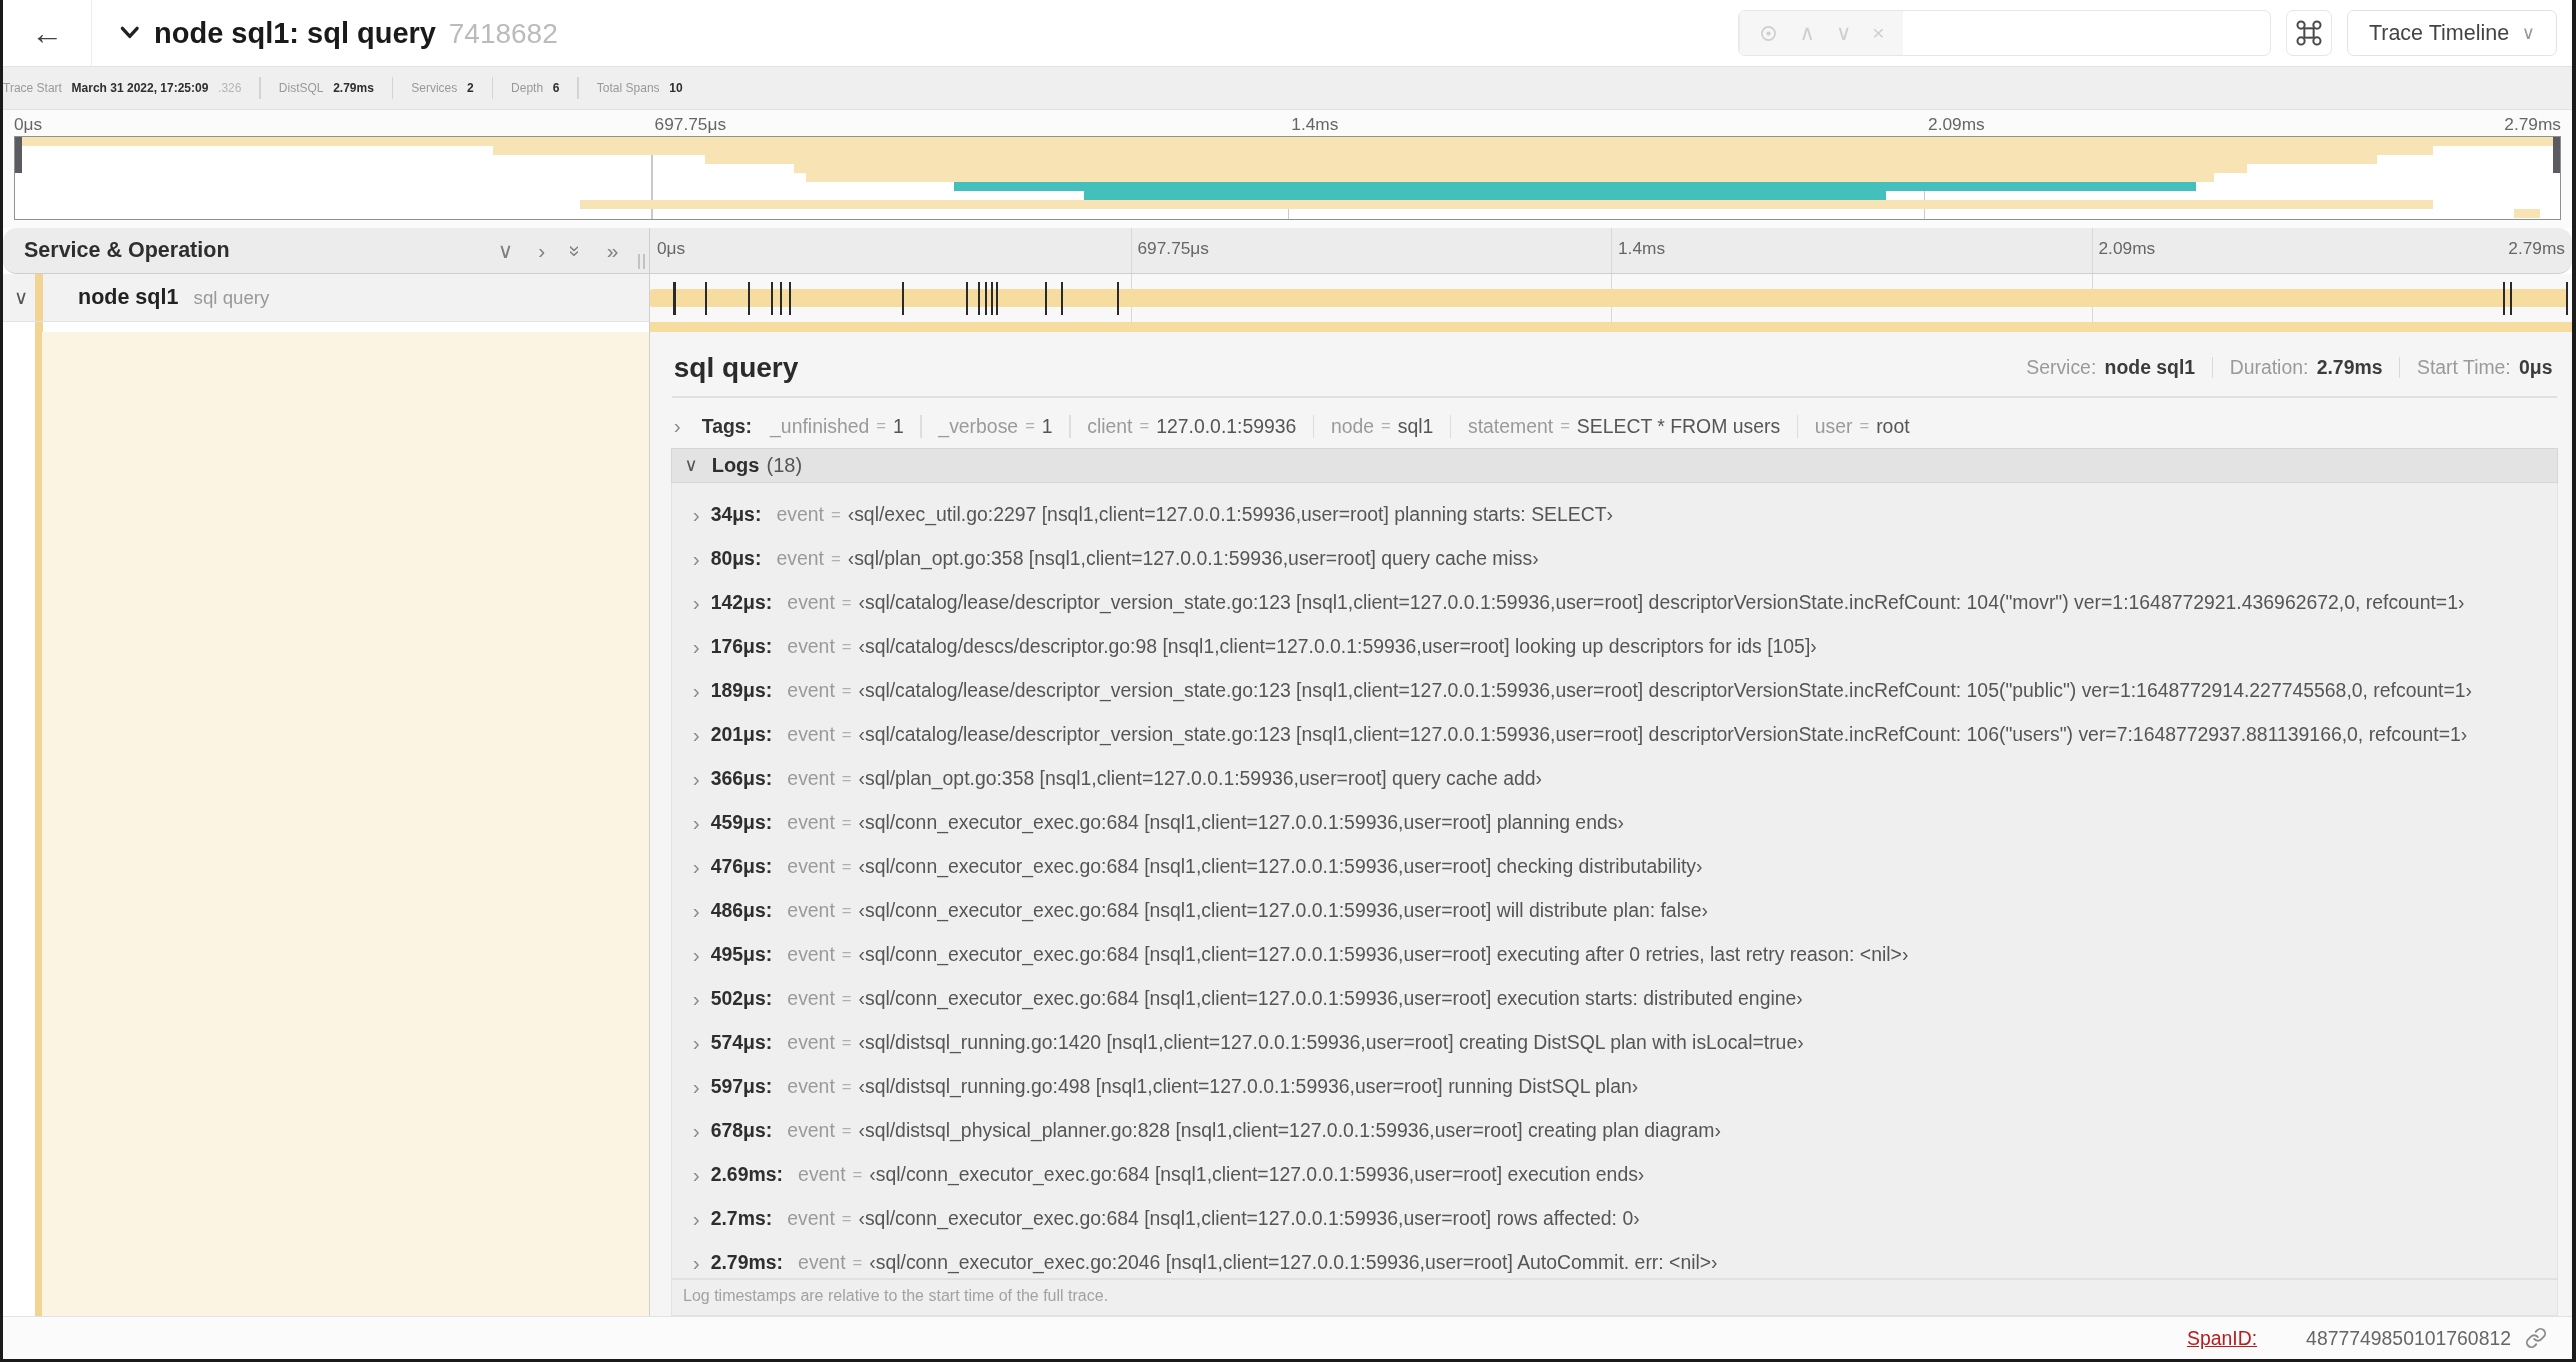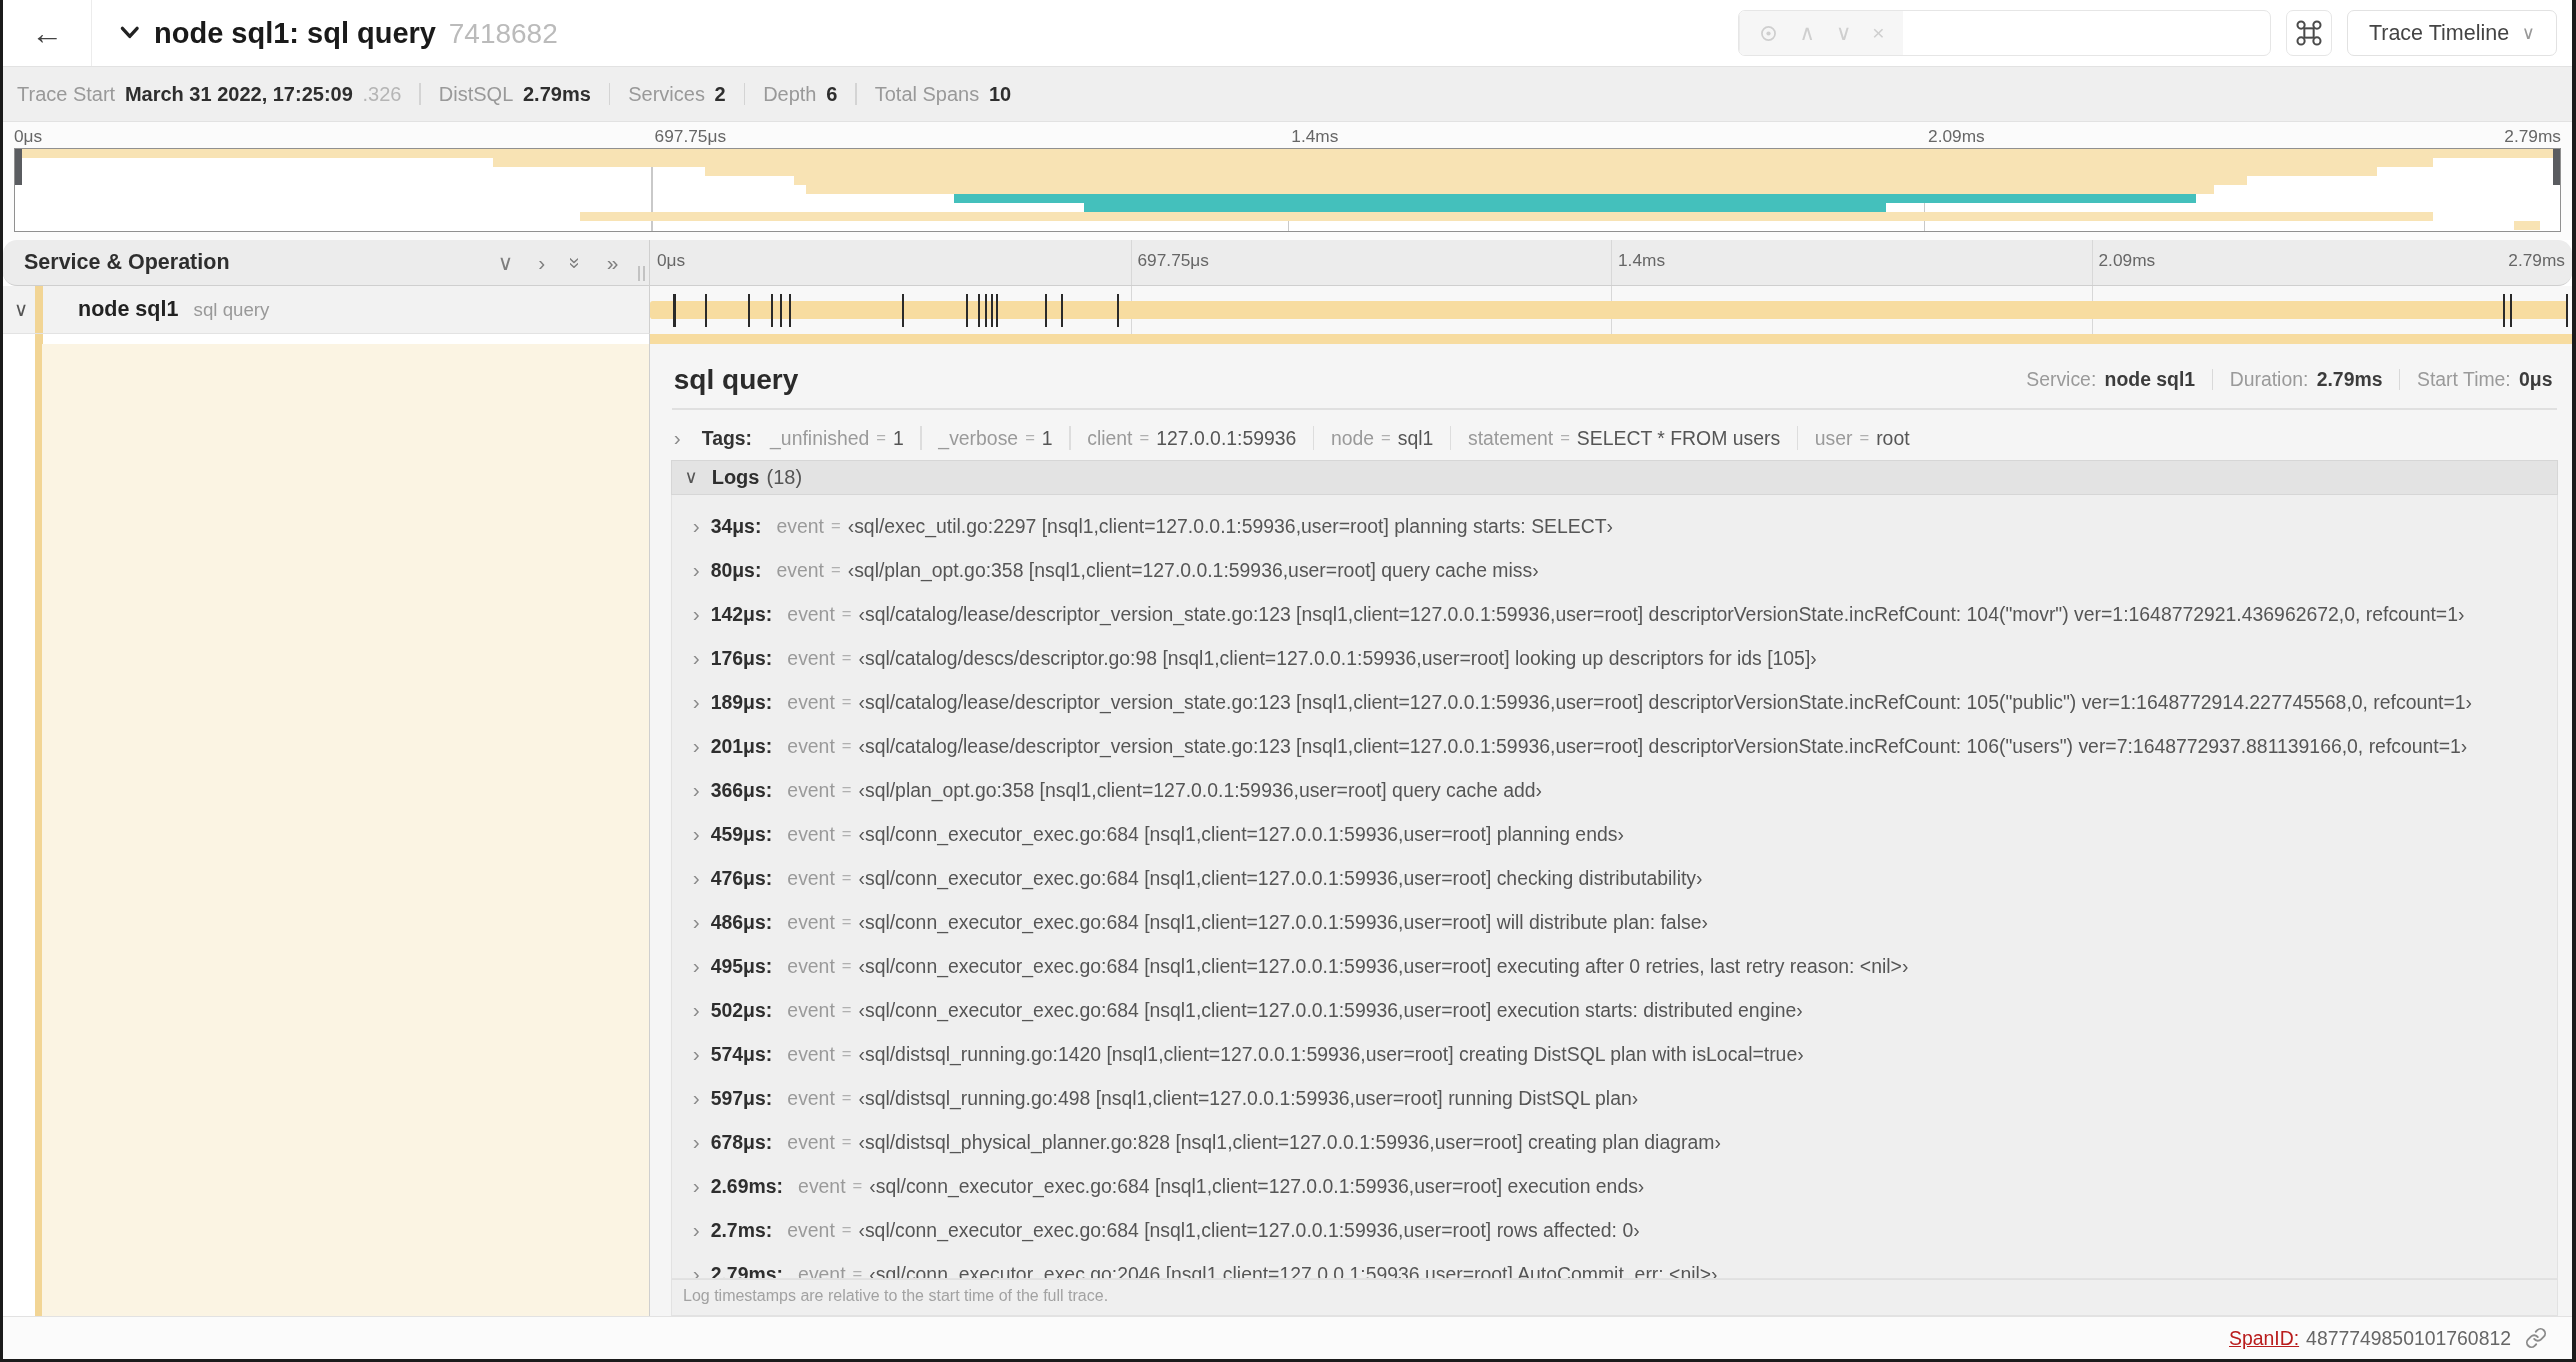--- a/index.html
+++ b/index.html
@@ -24,22 +24,22 @@
   .find-input::placeholder { color:#c9c9c9; }
   .find-icons { display:flex; align-items:center; gap:21px; padding:0 18px; background:#f6f6f6;
                 border-left:1.4px solid #ececec; color:#cfcfcf; font-size:21px; }
   .icon-btn { height:46px; min-width:46px; display:flex; align-items:center; justify-content:center;
               border:1.4px solid #e6e6e6; border-radius:7px; background:#fff; cursor:pointer; }
   .view-btn { height:46px; padding:0 21px; display:flex; align-items:center; gap:12.5px; border:1.4px solid #e2e2e2;
               border-radius:7px; background:#fff; font-size:21.5px; color:#444; cursor:pointer; white-space:nowrap; }
   .view-caret { color:#999; font-size:18px; }
 
   
-  .summary { height:56px; flex:0 0 auto; background:#efefef; border-top:1.4px solid #e2e2e2; border-bottom:1.4px solid #e2e2e2;
-             display:flex; align-items:center; padding-left:14px; font-size:20px; }
+  .summary { height:44px; flex:0 0 auto; background:#efefef; border-top:1.4px solid #e2e2e2; border-bottom:1.4px solid #e2e2e2;
+             display:flex; align-items:center; font-size:12px; }
   .sum-item { display:flex; align-items:center; gap:9.7px; }
   .sum-label { color:#999; }
   .sum-value { color:#2e2e2e; font-weight:700; }
   .sum-dim { color:#b5b5b5; font-weight:400; }
   .sum-sep { width:1.4px; height:22px; background:#d4d4d4; margin:0 18px; }
 
   
   .minimap { flex:0 0 auto; height:118px; background:#fbfbfb; padding:4.2px 11px 0 11px; position:relative; }
   .mm-labels { position:relative; height:22px; font-size:17.3px; color:#666; }
   .mm-label { position:absolute; top:0; white-space:nowrap; }
@@ -116,21 +116,21 @@
   .log-key { color:#9a9a9a; }
   .log-eq { color:#b0b0b0; margin:0 7px; font-size:16.6px; }
   .log-val { color:#555; white-space:nowrap; }
   .logs-note { flex:0 0 auto; background:#efefef; border:0.7px solid #e2e2e2; border-top:0.7px solid #e0e0e0;
                font-size:16px; color:#a2a2a2; padding:7px 0 9.7px 11px; }
 
   
   .bottombar { flex:0 0 auto; height:43px; background:#fbfbfb; border-top:1.4px solid #e2e2e2;
                display:flex; align-items:center; justify-content:flex-end; padding-right:25px; font-size:19.4px; gap:7px; }
   .spanid-label { color:#b91c1c;text-decoration:underline; }
-  .spanid-value { color:#666; }
+  .spanid-value { color:#666;margin-left:42px; }
   .link-icon { margin-left:7px; cursor:pointer; display:flex; align-items:center; }
 </style>
 </head>
 <body>
 
 <div class="page">
 
   <header class="topbar">
     <div class="back-cell">
       <span class="back-arrow">←</span>

